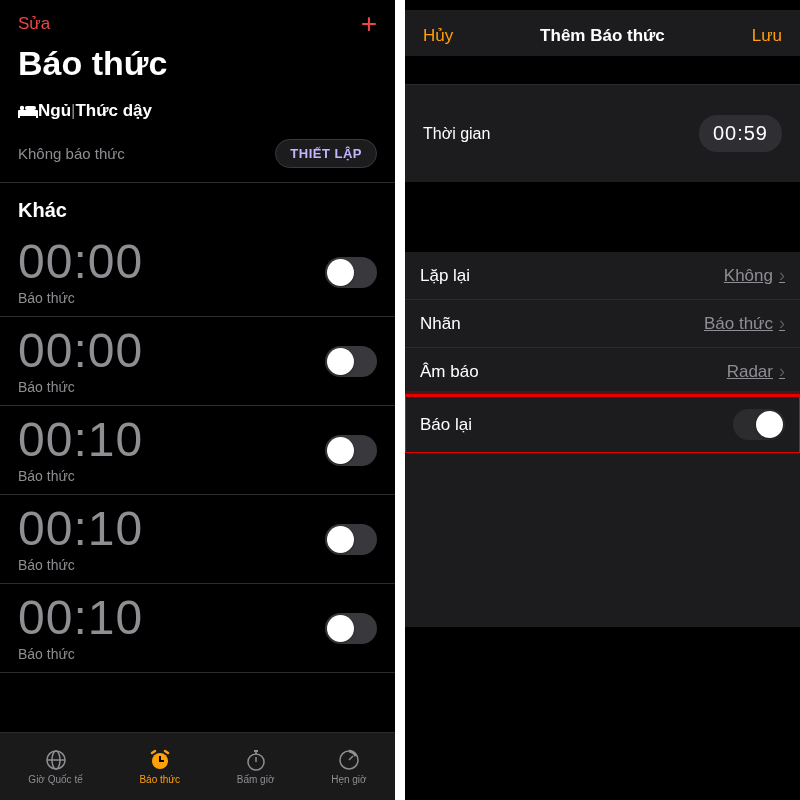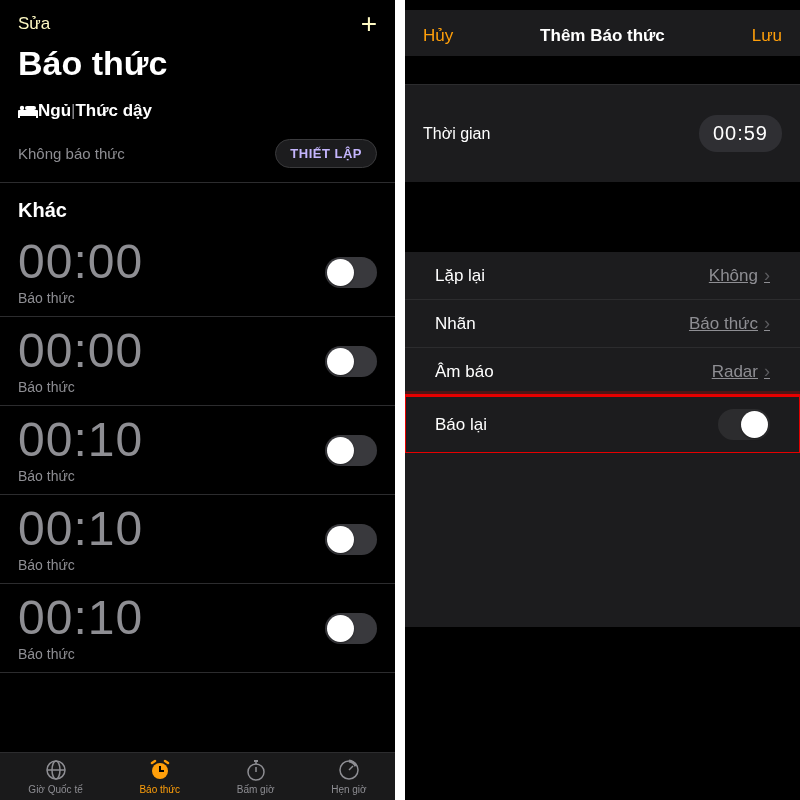--- a/index.html
+++ b/index.html
@@ -16,21 +16,21 @@
     position: relative;
     color: #fff;
     overflow: hidden;
   }
   .gap { width: 10px; height: 800px; background: #fff; }
 
   
   .nav-top {
     display: flex; justify-content: space-between; align-items: center;
     padding: 10px 18px 6px;
-    color: #fef9c3; font-size: 17px;
+    color: #ef4444; font-size: 17px;
   }
   .nav-top .plus { font-size: 28px; font-weight: 300; line-height: 1; }
   .big-title {
     font-size: 34px; font-weight: 700; padding: 0 18px 10px;
   }
   .sleep-row {
     display: flex; align-items: center; gap: 0;
     padding: 8px 18px 8px; font-size: 17px; font-weight: 600;
   }
   .bed-icon { display:inline-flex; }
@@ -66,21 +66,21 @@
   .toggle.dark { background: #2c2c2e; }
   .toggle .knob {
     width: 27px; height: 27px; border-radius: 50%; background: #fff;
     position: absolute; top: 2px; left: 2px;
     box-shadow: 0 1px 2px rgba(0,0,0,.4);
   }
   .toggle.on .knob { left: auto; right: 2px; }
 
   .tabbar {
     position: absolute; bottom: 0; left: 0; right: 0;
-    height: 48px; background: #1a1a1b;
+    height: 68px; background: #1a1a1b;
     display: flex; justify-content: space-around; align-items: center;
     border-top: 0.5px solid #2c2c2e;
   }
   .tab {
     display: flex; flex-direction: column; align-items: center; gap: 2px;
     font-size: 10px; color: #8e8e93;
   }
   .tab.active { color: #ff9f0a; }
   .tab svg { width: 24px; height: 24px; }
 
@@ -99,21 +99,21 @@
   }
   .time-pill {
     background: #2f2f33; padding: 7px 14px; border-radius: 18px;
     font-size: 20px; font-weight: 400; letter-spacing: 1px;
   }
   .options {
     margin-top: 40px; background: #1c1c1e;
   }
   .opt-row {
     display: flex; justify-content: space-between; align-items: center;
-    padding: 13px 30px;
+    padding: 13px 15px;
     border-bottom: 0.5px solid #2c2c2e;
     font-size: 17px;
   }
   .opt-row:last-child { border-bottom: none; }
   .opt-val { color: #8e8e93; display: flex; align-items: center; gap: 6px; text-decoration: underline; }
   .chevron { color: #5a5a5e; font-size: 18px; }
   .highlight {
     outline: 3px solid #e60000; outline-offset: -1px;
     box-shadow: 0 0 0 5px rgba(230,0,0,.25);
   }

